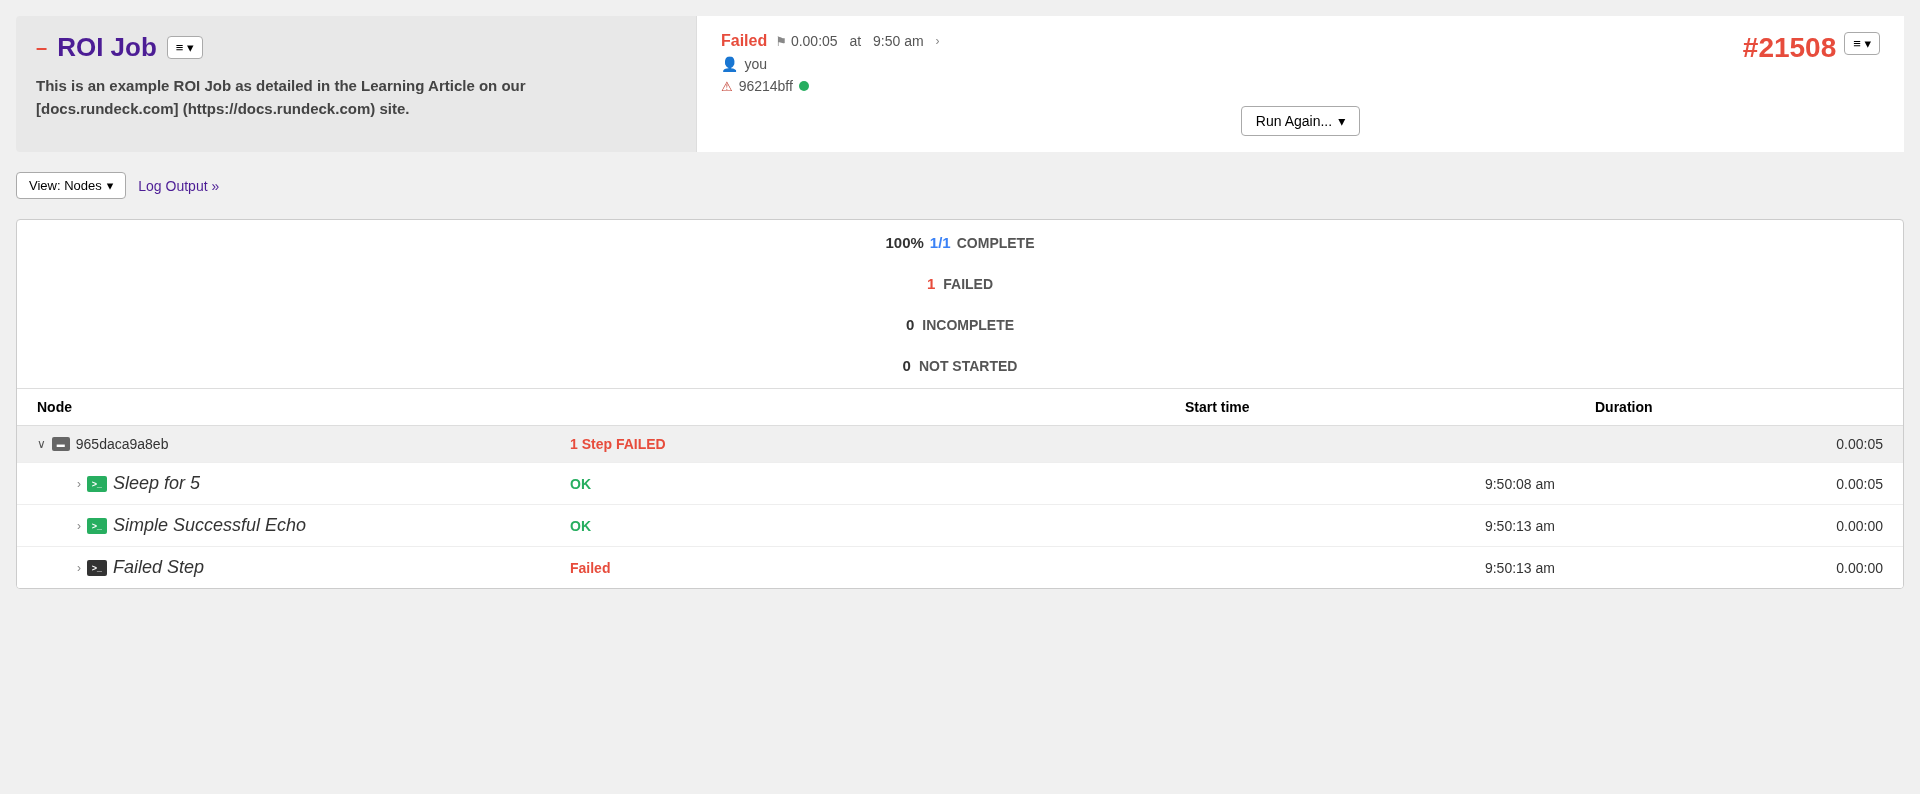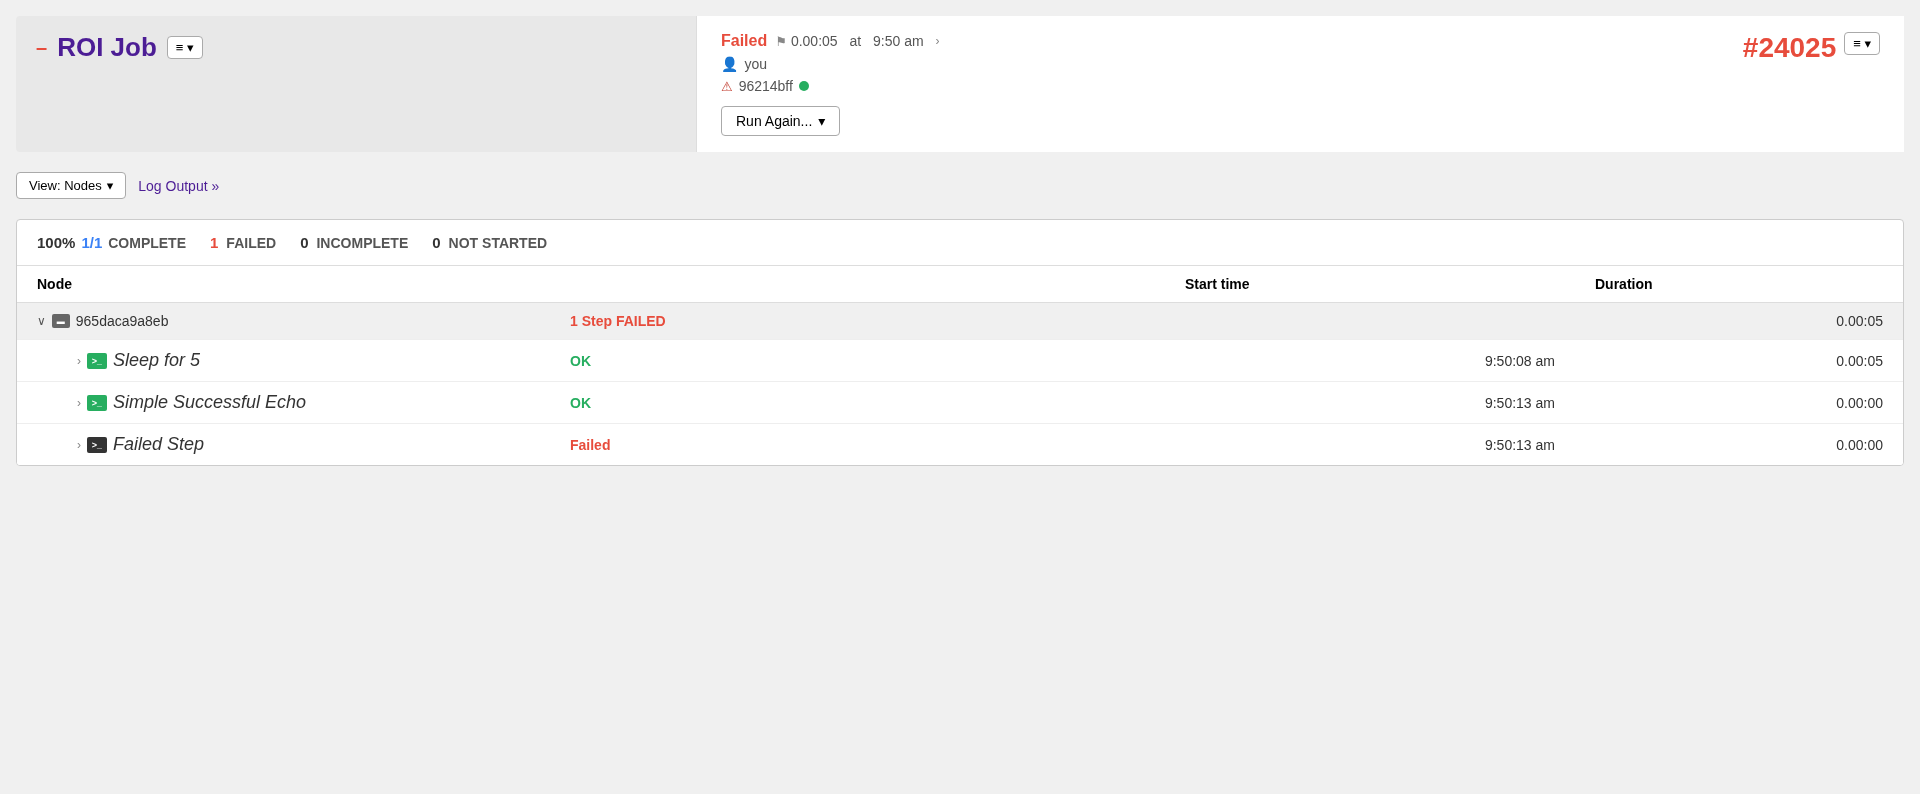--- a/index.html
+++ b/index.html
@@ -126,21 +126,21 @@
       border-radius: 50%;
       display: inline-block;
     }
     .execution-id {
       color: #e74c3c;
       font-size: 28px;
       font-weight: bold;
     }
     .right-actions {
       display: flex;
-      justify-content: flex-start;
+      justify-content: center;
       align-items: center;
       gap: 8px;
       margin-top: 12px;
     }
     .execution-menu-btn {
       display: flex;
       align-items: center;
       border: 1px solid #aaa;
       border-radius: 4px;
       background: white;
@@ -193,20 +193,21 @@
       border: 1px solid #ccc;
       border-radius: 4px;
       overflow: hidden;
     }
     .stats-row {
       display: flex;
       align-items: center;
       padding: 14px 20px;
       gap: 24px;
       border-bottom: 1px solid #ddd;
+      flex-direction: column;
     }
     .stat-complete {
       display: flex;
       align-items: center;
       gap: 6px;
     }
     .stat-percent {
       font-weight: bold;
       font-size: 15px;
     }
@@ -321,20 +322,21 @@
 <div class="page-wrapper">
 
   <div class="top-section">
 
     <div class="left-panel">
       <div class="job-title-row">
         <span class="dash-icon">–</span>
         <span class="job-title">ROI Job</span>
         <button class="menu-btn">≡ ▾</button>
       </div>
+      <div class="job-description">This is an example ROI Job as detailed in the Learning Article on our [docs.rundeck.com] (https://docs.rundeck.com) site.</div>
     </div>
 
     <div class="right-panel">
       <div class="right-top">
         <div class="status-info">
           <div class="status-row">
             <span class="status-failed">Failed</span>
             <span class="status-meta">
               <span class="flag-icon">⚑</span>
               <span>0.00:05</span>
@@ -350,21 +352,21 @@
             <span class="user-icon">👤</span>
             <span>you</span>
           </div>
           <div class="node-row">
             <span class="node-icon">⚠</span>
             <span>96214bff</span>
             <span class="green-dot"></span>
           </div>
         </div>
         <div style="display:flex;align-items:flex-start;gap:8px;">
-          <span class="execution-id">#24025</span>
+          <span class="execution-id">#21508</span>
           <button class="execution-menu-btn">≡ ▾</button>
         </div>
       </div>
       <div class="right-actions">
         <button class="run-again-btn">
           <span>Run Again...</span>
           <span>▾</span>
         </button>
       </div>
     </div>

